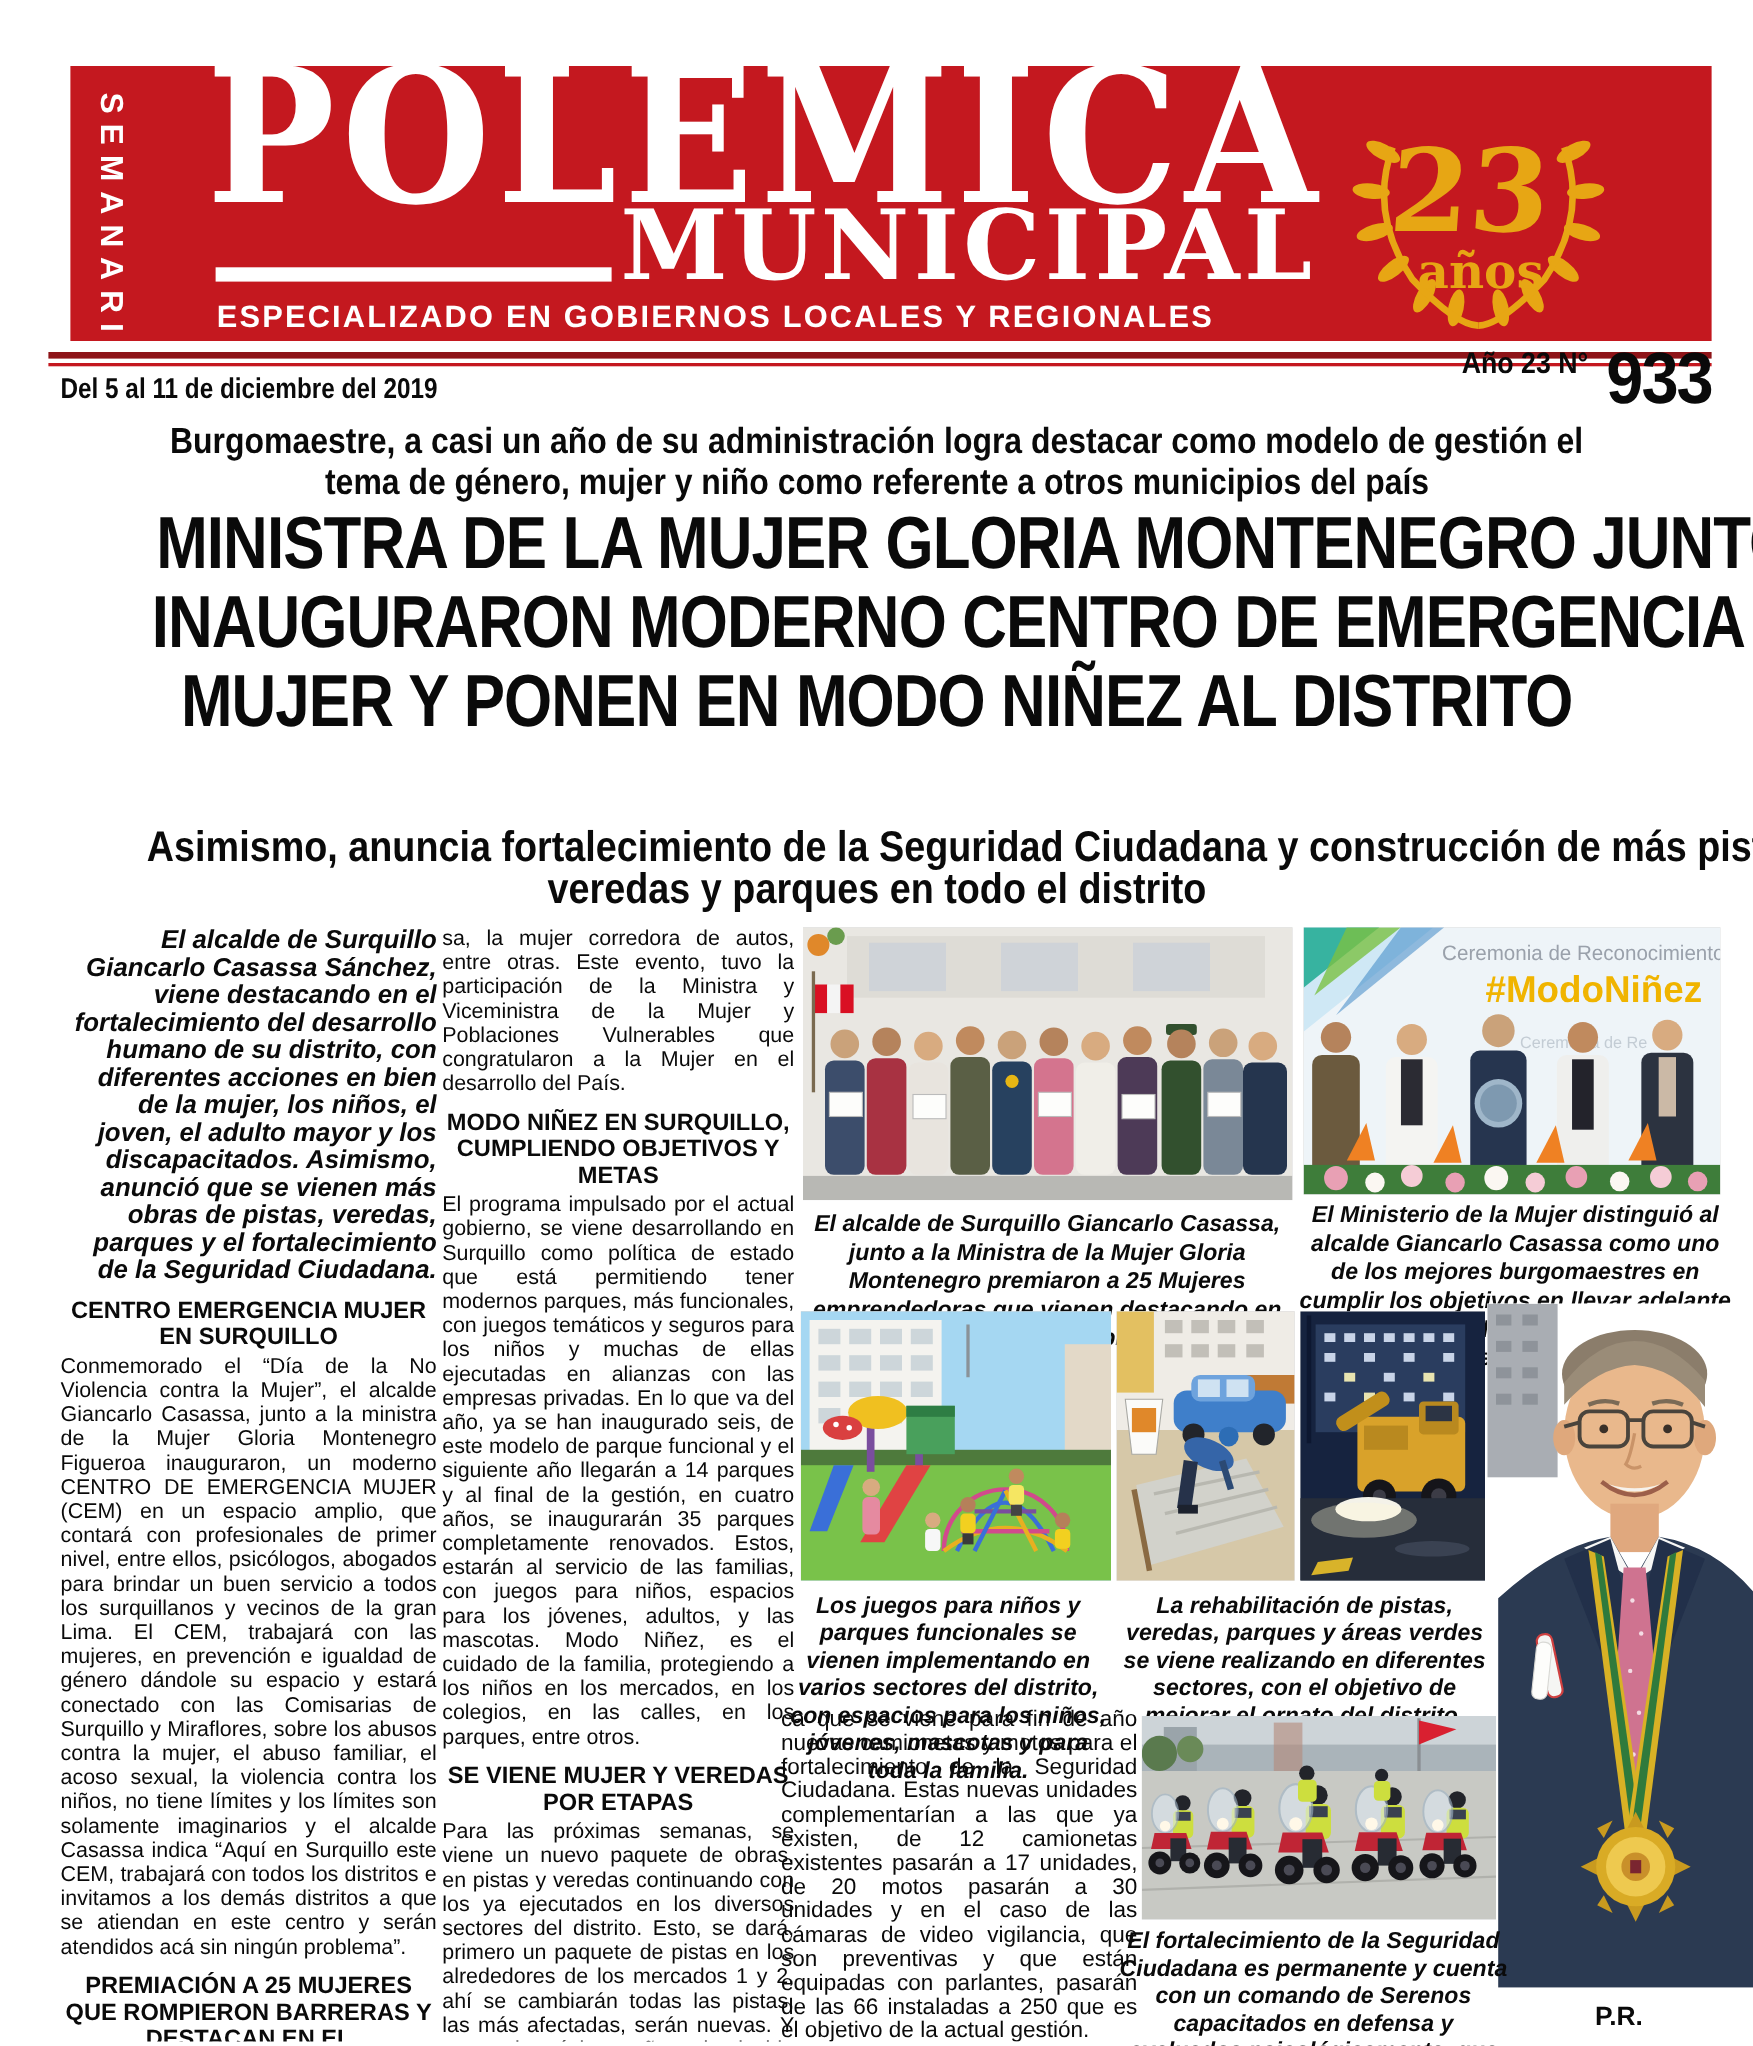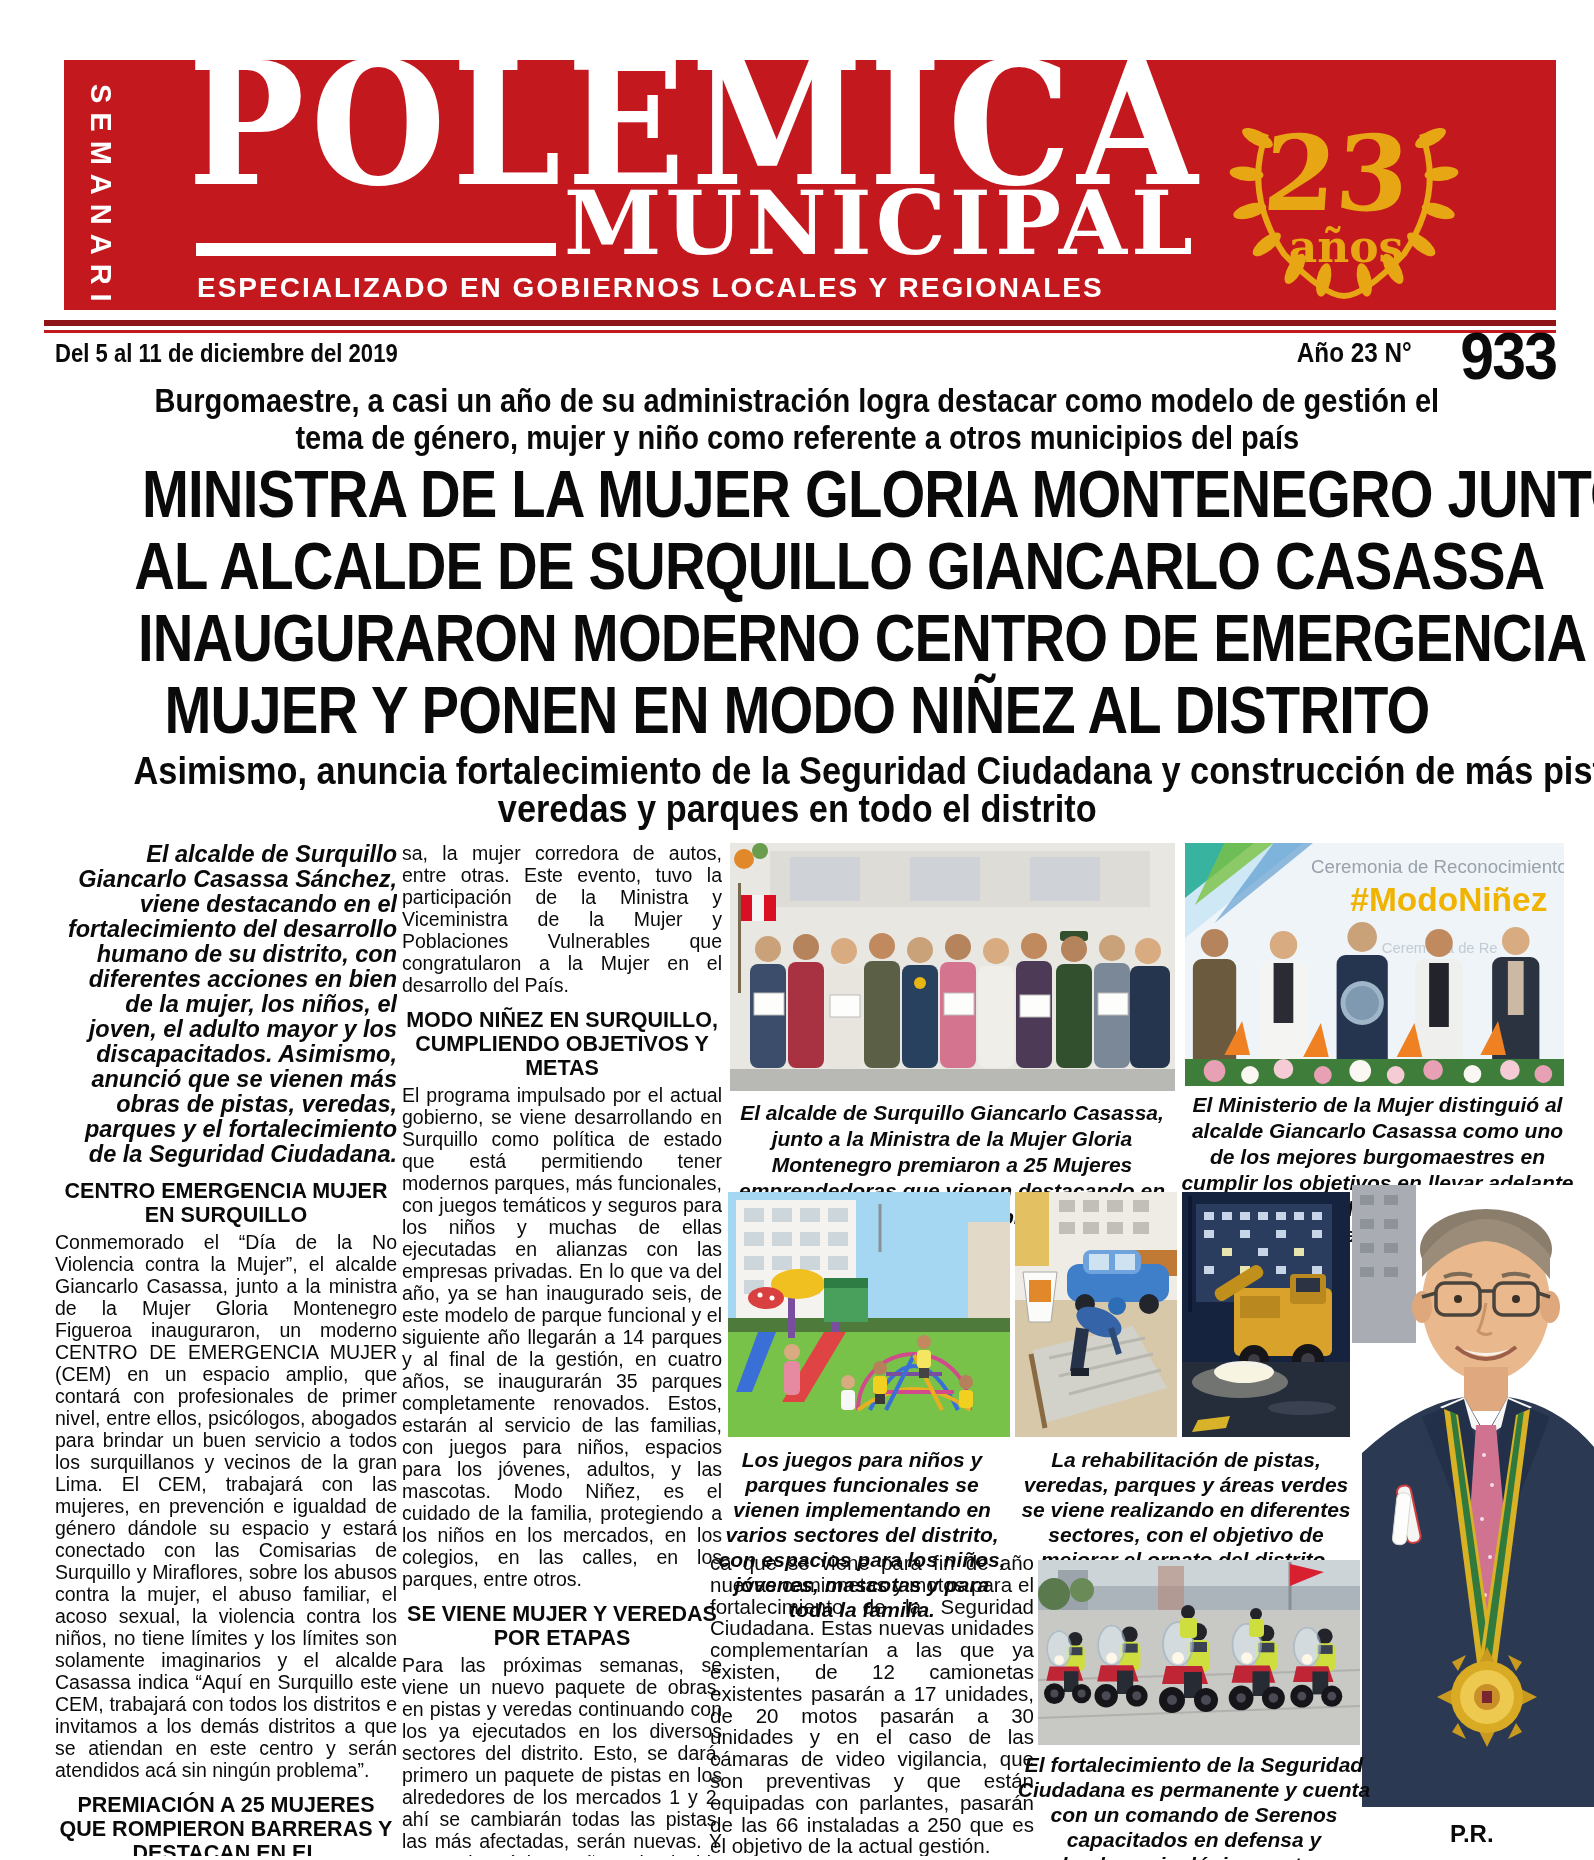--- a/index.html
+++ b/index.html
@@ -19,21 +19,21 @@
                  font-size:88px;line-height:90px;letter-spacing:4px;white-space:nowrap;}
   .mast-tagline{left:133px;top:212px;color:#ffffff;font-weight:bold;font-size:28px;letter-spacing:2px;
                 white-space:nowrap;}
   .mast-laurel{left:1150px;top:4px;width:260px;height:242px;}
 
   
   .rule1{left:44px;top:320px;width:1512px;height:6px;background:#8e1418;}
   .rule2{left:44px;top:330px;width:1512px;height:3px;background:#c4181f;}
   .issue-date{left:55px;top:338px;font-weight:bold;font-size:26px;white-space:nowrap;}
   .cond-l{display:inline-block;transform:scaleX(.85);transform-origin:0 50%;}
-  .issue-right{right:38px;top:328px;display:flex;align-items:center;gap:32px;}
+  .issue-right{right:38px;top:315px;display:flex;align-items:flex-start;}
   .issue-yearlabel{font-weight:bold;font-size:27px;line-height:30px;margin-bottom:6px;
                    display:inline-block;transform:scaleX(.9);transform-origin:100% 100%;}
   .issue-number{font-weight:bold;font-size:66px;line-height:56px;letter-spacing:-2px;margin-left:8px;
                 display:inline-block;transform:scaleX(.92);transform-origin:100% 100%;}
 
   
   .kicker{left:30px;top:382px;width:1534px;text-align:center;}
   .kicker .ln{font-weight:bold;font-size:33px;line-height:37px;white-space:nowrap;}
   .cond{display:inline-block;transform:scaleX(.88);transform-origin:50% 50%;white-space:nowrap;}
   .headline{left:0;top:458px;width:1594px;text-align:center;}
@@ -119,21 +119,20 @@
     <span class="issue-number">933</span>
   </div>
 
   <div class="abs kicker">
     <div class="ln"><span class="cond">Burgomaestre, a casi un año de su administración logra destacar como modelo de gestión el</span></div>
     <div class="ln"><span class="cond">tema de género, mujer y niño como referente a otros municipios del país</span></div>
   </div>
 
   <div class="abs headline">
     <div class="ln"><span class="cond">MINISTRA DE LA MUJER GLORIA MONTENEGRO JUNTO</span></div>
-    <div class="ln"><span class="cond">AL ALCALDE DE SURQUILLO GIANCARLO CASASSA</span></div>
     <div class="ln"><span class="cond">INAUGURARON MODERNO CENTRO DE EMERGENCIA</span></div>
     <div class="ln"><span class="cond">MUJER Y PONEN EN MODO NIÑEZ AL DISTRITO</span></div>
   </div>
 
   <div class="abs deck">
     <div class="ln"><span class="cond">Asimismo, anuncia fortalecimiento de la Seguridad Ciudadana y construcción de más pistas,</span></div>
     <div class="ln"><span class="cond">veredas y parques en todo el distrito</span></div>
   </div>
 
   <div class="abs bodycol col1">

